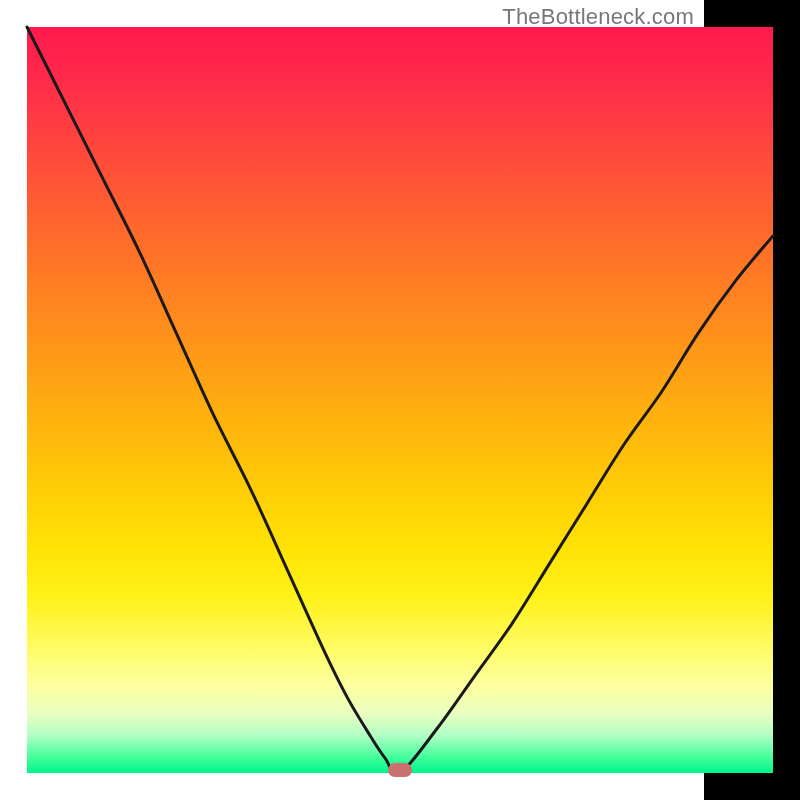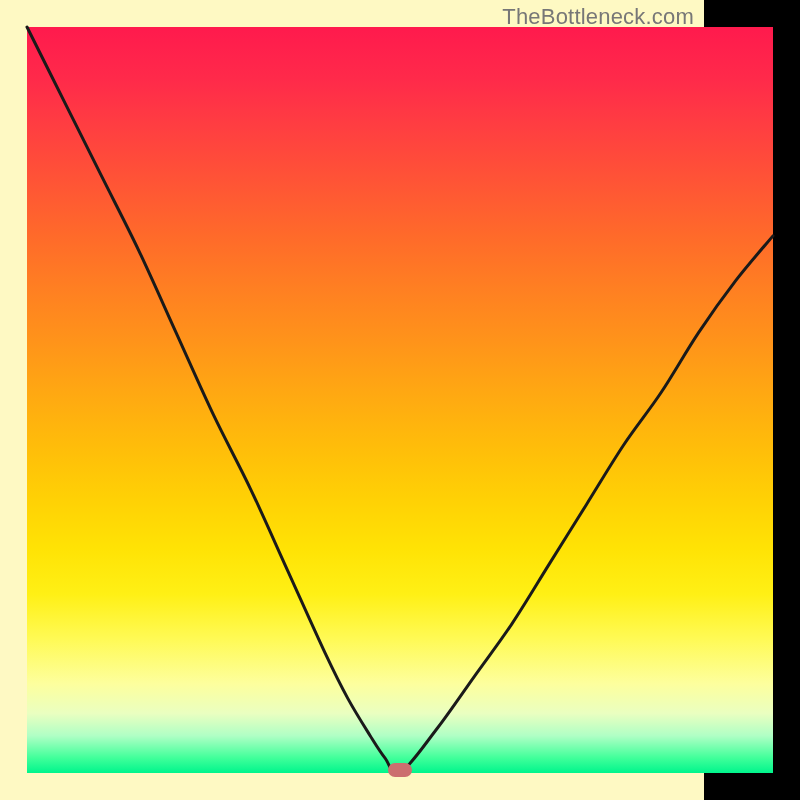--- a/index.html
+++ b/index.html
@@ -8,21 +8,21 @@
     width: 800px;
     height: 800px;
     background: #000;
     overflow: hidden;
     font-family: Arial, Helvetica, sans-serif;
   }
   .frame {
     position: relative;
     width: 704px;
     height: 800px;
-    background: #fef9c3;
+    background: #ffffff;
   }
   .plot-area {
     position: absolute;
     left: 27px;
     top: 27px;
     width: 746px;
     height: 746px;
     background: linear-gradient(to bottom,
       #ff1a4d 0%,
       #ff2a4a 7%,

